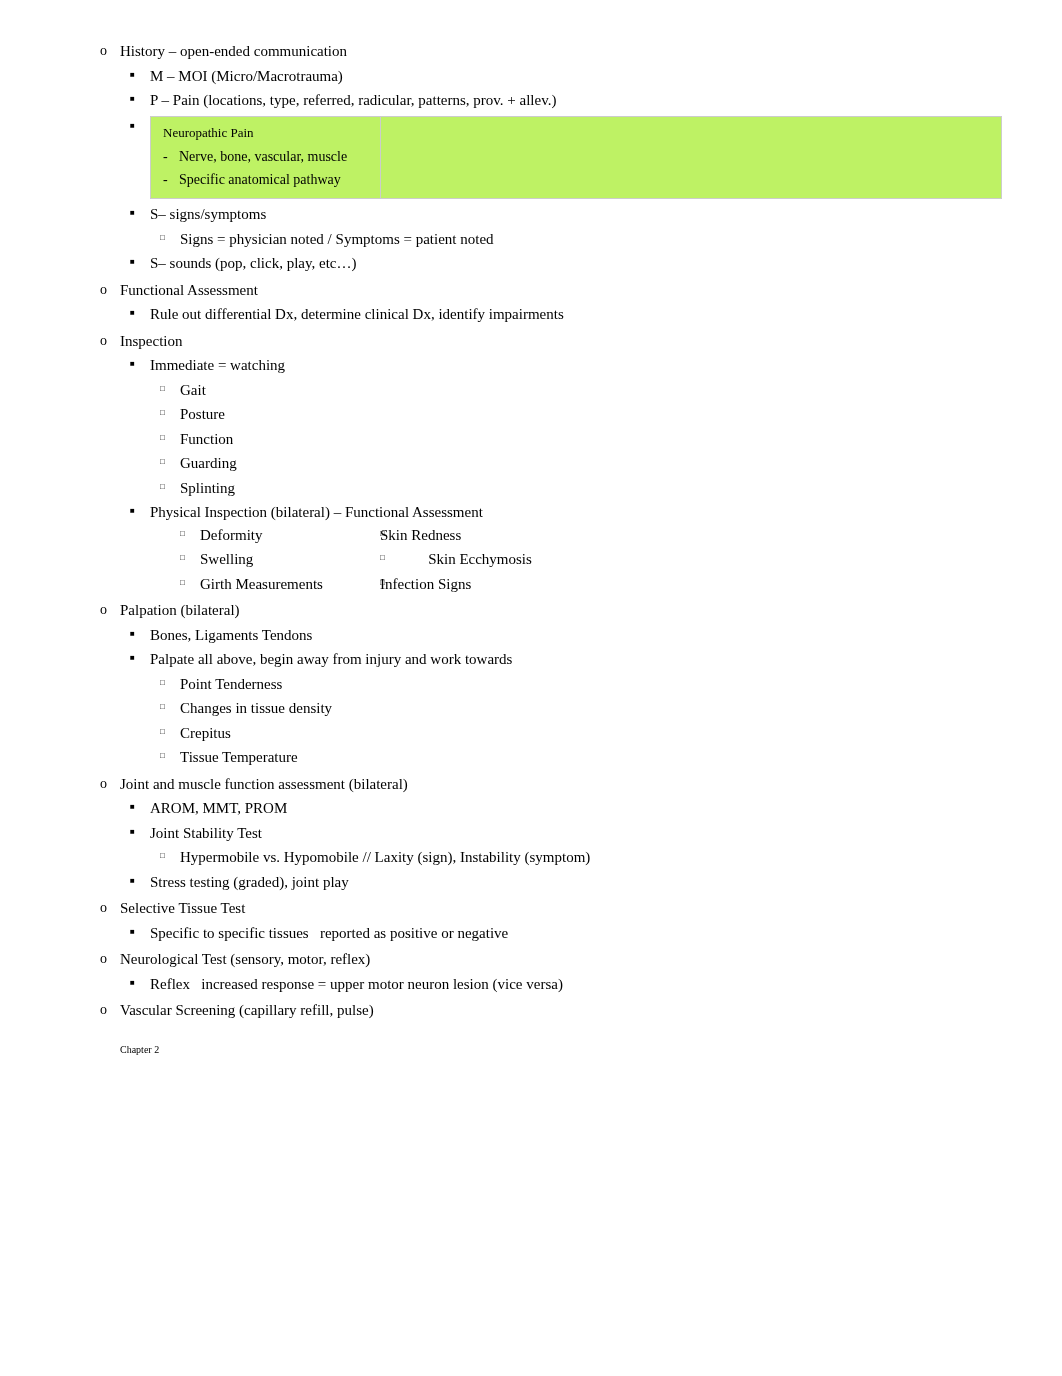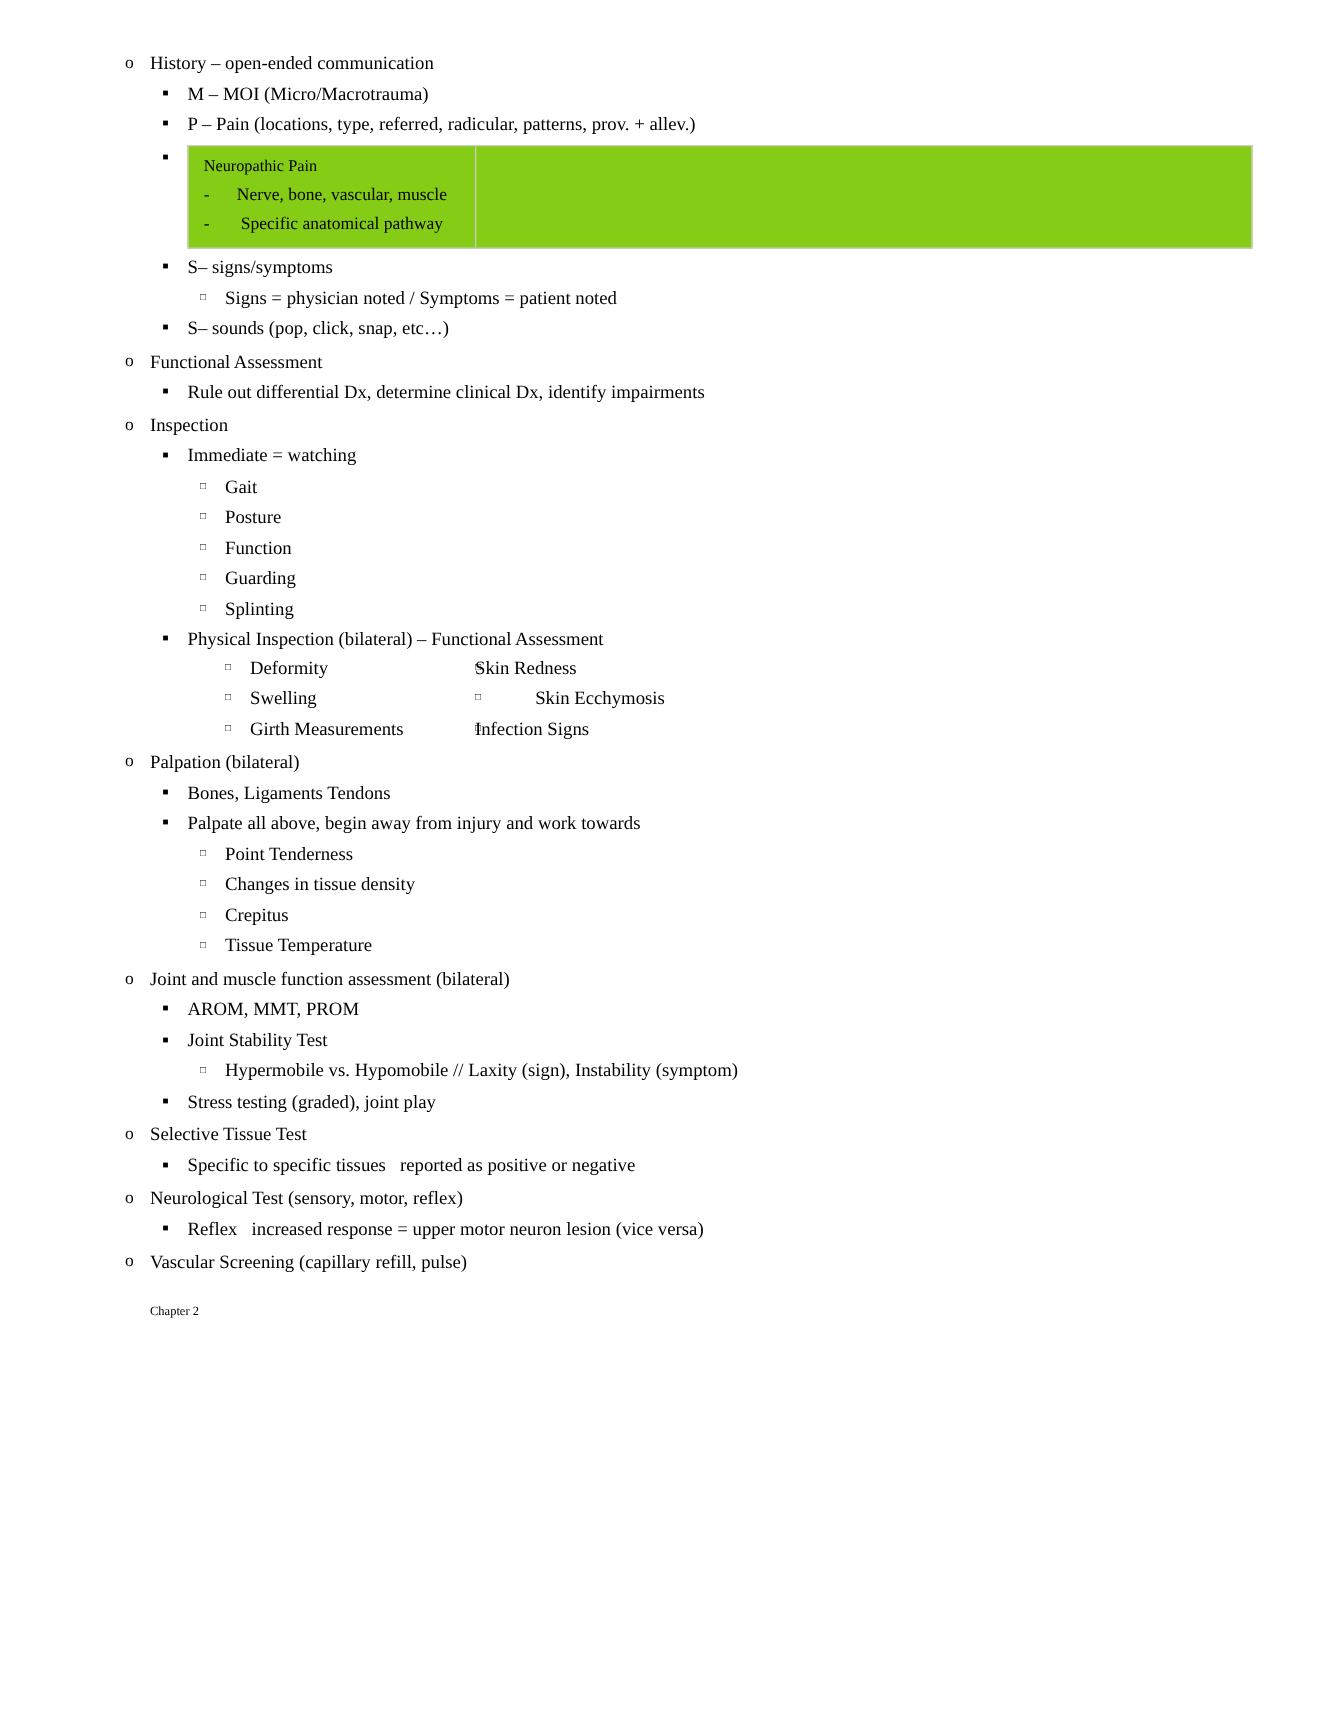--- a/index.html
+++ b/index.html
@@ -64,38 +64,37 @@
       left: -20px;
       font-size: 8px;
       top: 4px;
     }
 
     .pain-table {
       display: flex;
       margin-top: 4px;
       margin-bottom: 4px;
       border: 1px solid #cccccc;
-      background: #84cc16;
+      background: #bef264;
     }
     .pain-col {
       padding: 6px 12px;
       min-width: 230px;
     }
     .pain-col:first-child {
       border-right: 1px solid #cccccc;
     }
     .pain-col-header {
       font-size: 13px;
       font-weight: normal;
       margin-bottom: 4px;
     }
     .pain-col ul {
       list-style: none;
       padding: 0;
-      text-align: center;
     }
     .pain-col ul li {
       position: relative;
       padding-left: 16px;
       margin-bottom: 2px;
       font-size: 14px;
     }
     .pain-col ul li::before {
       content: '-';
       position: absolute;
@@ -155,21 +154,21 @@
         </li>
         <li>
           <span>S– signs/symptoms</span>
           <ul class="level3">
             <li>
               <span>Signs = physician noted / Symptoms = patient noted</span>
             </li>
           </ul>
         </li>
         <li>
-          <span>S– sounds (pop, click, snap, etc…)</span>
+          <span>S– sounds (pop, click, play, etc…)</span>
         </li>
       </ul>
     </li>
 
     <li>
       <span>Functional Assessment</span>
       <ul class="level2">
         <li>
           <span>Rule out differential Dx, determine clinical Dx, identify impairments</span>
         </li>

